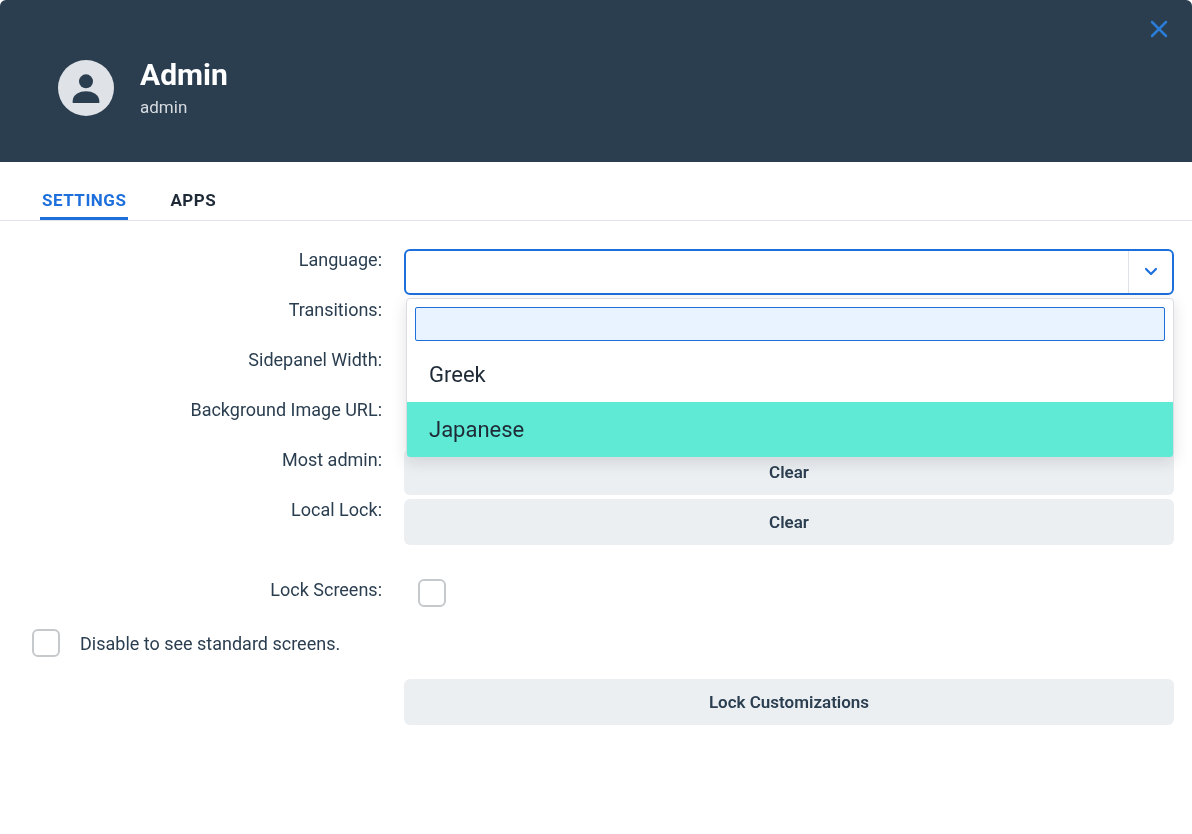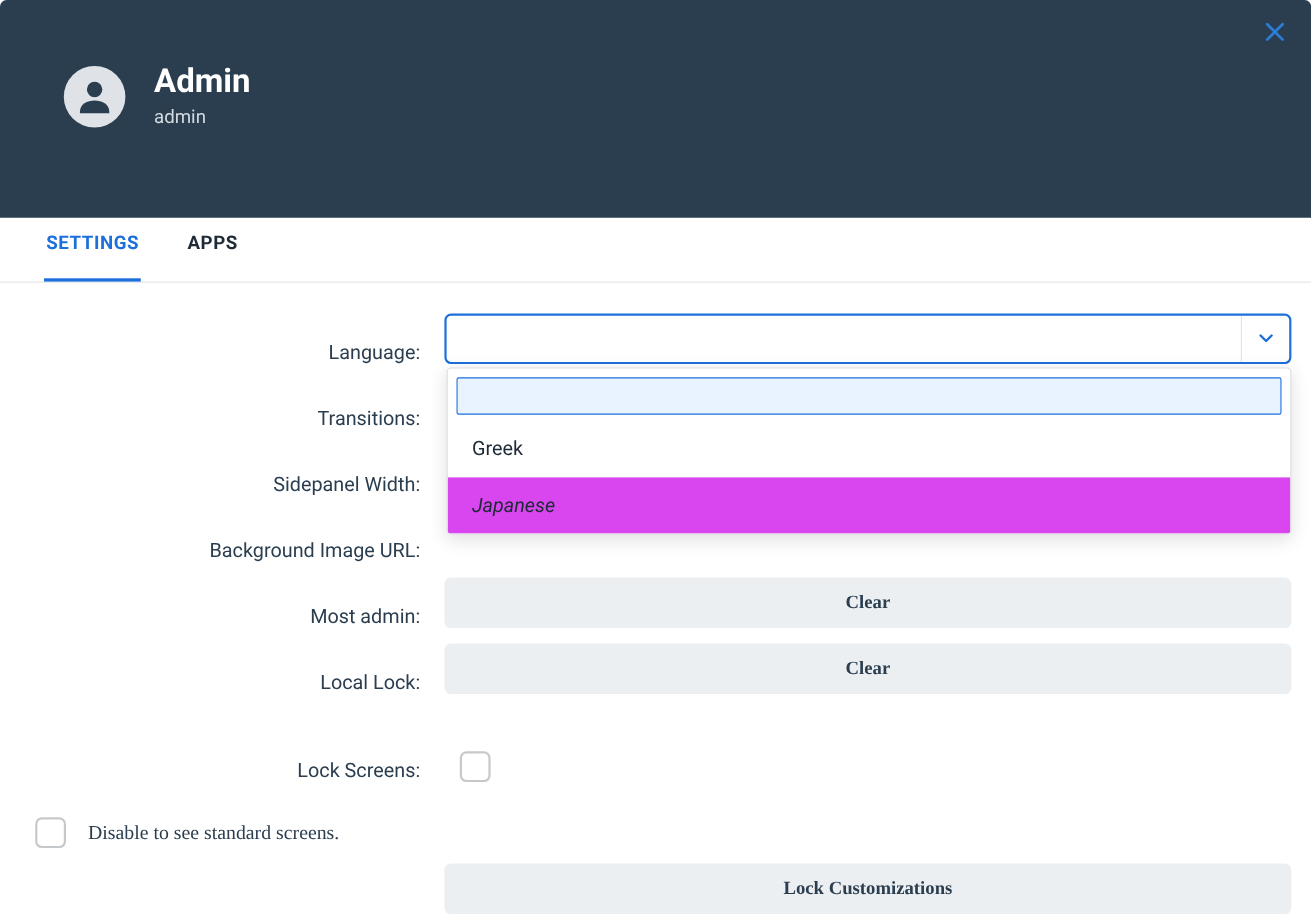--- a/index.html
+++ b/index.html
@@ -6,21 +6,21 @@
     body {
       font-family: -apple-system, BlinkMacSystemFont, "Segoe UI", Roboto, "Helvetica Neue", Arial, sans-serif;
       background: #ffffff;
       width: 1192px;
       height: 834px;
       overflow: hidden;
       color: #2b3e50;
     }
     .header {
       background: #2b3e50;
-      height: 198px;
+      height: 162px;
       position: relative;
       padding: 0;
       border-radius: 6px 6px 0 0;
     }
     .close-x {
       position: absolute;
       top: 18px;
       right: 22px;
       width: 22px;
       height: 22px;
@@ -64,49 +64,49 @@
       border-bottom: 1px solid #e1e4e8;
       padding-left: 40px;
       background: #fff;
       height: 59px;
       align-items: flex-end;
       gap: 40px;
     }
     .tab {
       font-size: 17px;
       font-weight: 700;
-      padding: 18px 2px 22px;
+      padding: 18px 2px 7px;
       cursor: pointer;
       color: #1f2a37;
       letter-spacing: 0.5px;
       border-bottom: 3px solid transparent;
     }
     .tab.active {
       color: #1d6fdc;
       border-bottom: 3px solid #1d6fdc;
     }
     .form-area {
       padding: 28px 18px 0 18px;
       position: relative;
     }
     .row {
       display: flex;
-      align-items: flex-end;
-      margin-bottom: 14px;
+      align-items: flex-start;
+      margin-bottom: 4px;
       min-height: 46px;
     }
     .row.extra-gap { margin-top: 34px; }
     .label {
       width: 386px;
       text-align: right;
       padding-right: 22px;
       font-size: 18px;
       color: #2b3e50;
     }
-    .field { flex: 1; font-family: Liberation Serif, serif; }
+    .field { flex: 1; }
     .select-box {
       height: 46px;
       border: 2px solid #1d6fdc;
       border-radius: 6px;
       display: flex;
       align-items: stretch;
       background: #fff;
       cursor: pointer;
       overflow: hidden;
     }
@@ -176,27 +176,26 @@
       height: 34px;
       border: 1px solid #1d6fdc;
       background: #e9f3ff;
       border-radius: 2px;
       outline: none;
       padding: 0 8px;
       font-size: 14px;
     }
     .dropdown-item {
       padding: 15px 22px;
-      font-size: 18px;
+      font-size: 22px;
       color: #1f2a37;
       cursor: pointer;
     }
     .dropdown-item.hover {
-      background: #d946ef;
-      font-style: italic;
+      background: #5eead4;
     }
   </style>
 </head>
 <body>
 
 <div class="header">
   <div class="close-x">
     <svg width="18" height="18" viewBox="0 0 18 18" fill="none" stroke-width="2.5" stroke-linecap="round">
         <line x1="2" y1="2" x2="16" y2="16"></line>
         <line x1="16" y1="2" x2="2" y2="16"></line>

